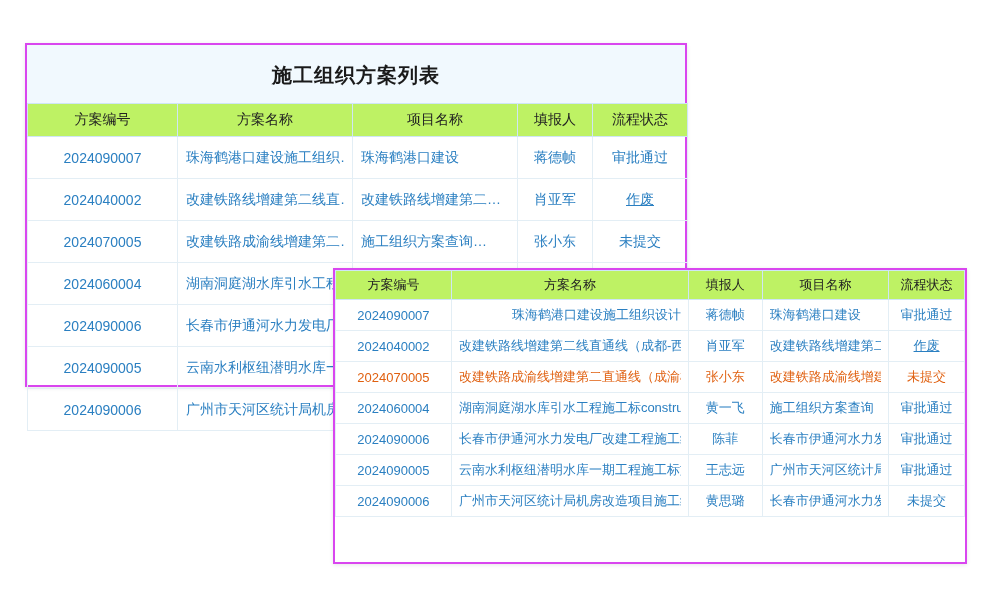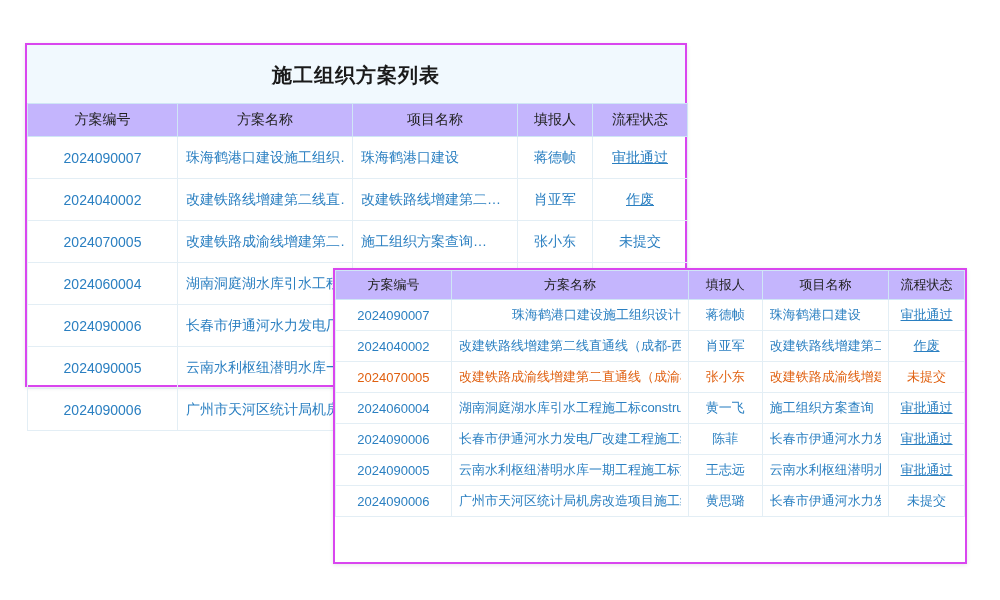--- a/index.html
+++ b/index.html
@@ -54,21 +54,21 @@
     font-size: 18px;
   }
 
   table.grid {
     border-collapse: collapse;
     width: 100%;
     table-layout: fixed;
   }
 
   table.grid th {
-    background: #c4b5fd;
+    background: #bef264;
     color: #222222;
     font-weight: normal;
     border: 1px solid #cfe6f5;
     text-align: center;
     white-space: nowrap;
     overflow: hidden;
   }
 
   table.grid td {
     border: 1px solid #e3eef5;
@@ -105,21 +105,21 @@
     font-size: 13px;
     height: 30px;
     padding: 0 7px;
   }
   #query-table td.c-code { text-align: center; }
   #query-table td.c-plan { text-align: right; }
   #query-table td.c-user { text-align: center; }
   #query-table td.c-proj { text-align: left; }
   #query-table td.c-status { text-align: center; }
 
-  .st-pass { color: #2a7fc1; text-decoration: underline; }
+  .st-pass { color: #2a7fc1; }
   .st-void { color: #c0397a; text-decoration: underline; }
   .st-unsub { color: #e06010; }
   .row-highlight td { color: #e06010 !important; }
 
   .clip { display: block; overflow: hidden; white-space: nowrap; }
 </style>
 </head>
 <body>
 
 <div class="panel" id="panel-list">
@@ -373,21 +373,21 @@
           <td class="c-code">
             <span class="clip">2024090005</span>
           </td>
           <td class="c-plan">
             <span class="clip">云南水利枢纽潜明水库一期工程施工标施</span>
           </td>
           <td class="c-user">
             <span class="clip">王志远</span>
           </td>
           <td class="c-proj">
-            <span class="clip">云南水利枢纽潜明水</span>
+            <span class="clip">广州市天河区统计局</span>
           </td>
           <td class="c-status st-pass">
             <span class="clip">审批通过</span>
           </td>
         </tr>
         <tr>
           <td class="c-code">
             <span class="clip">2024090006</span>
           </td>
           <td class="c-plan">

